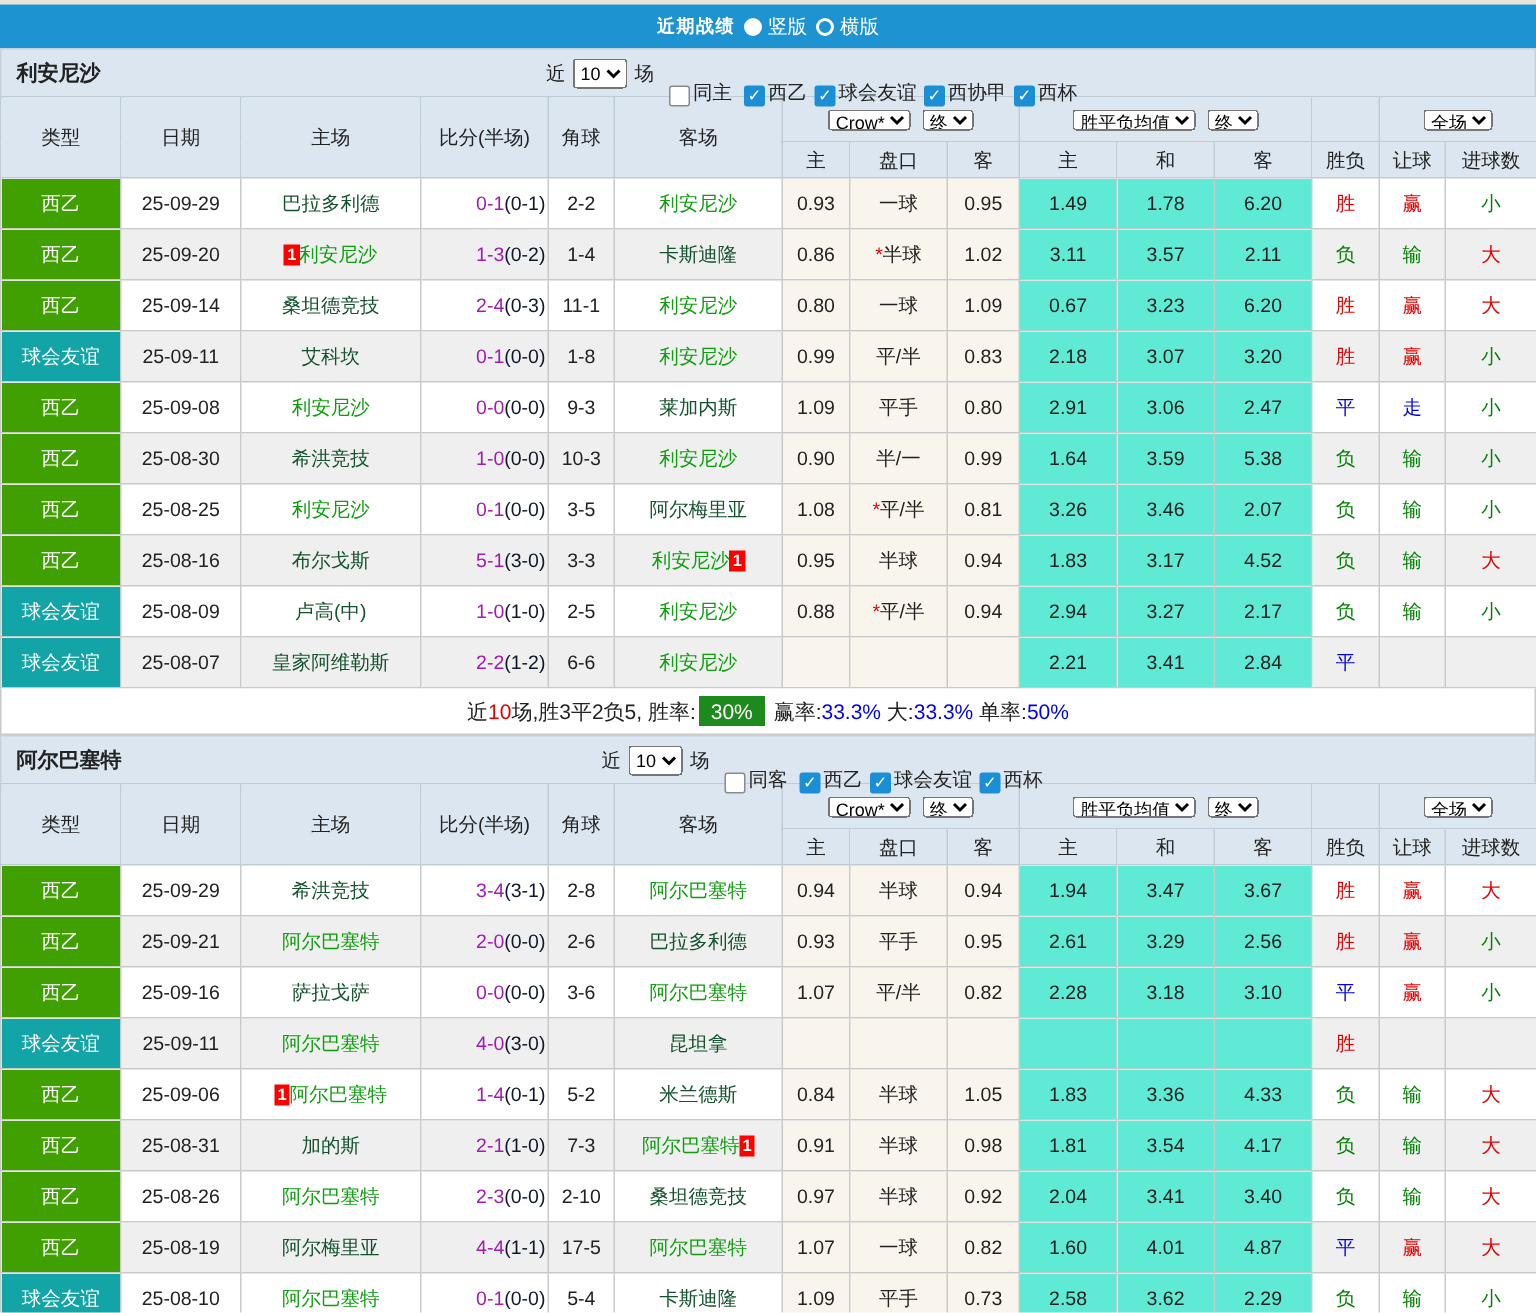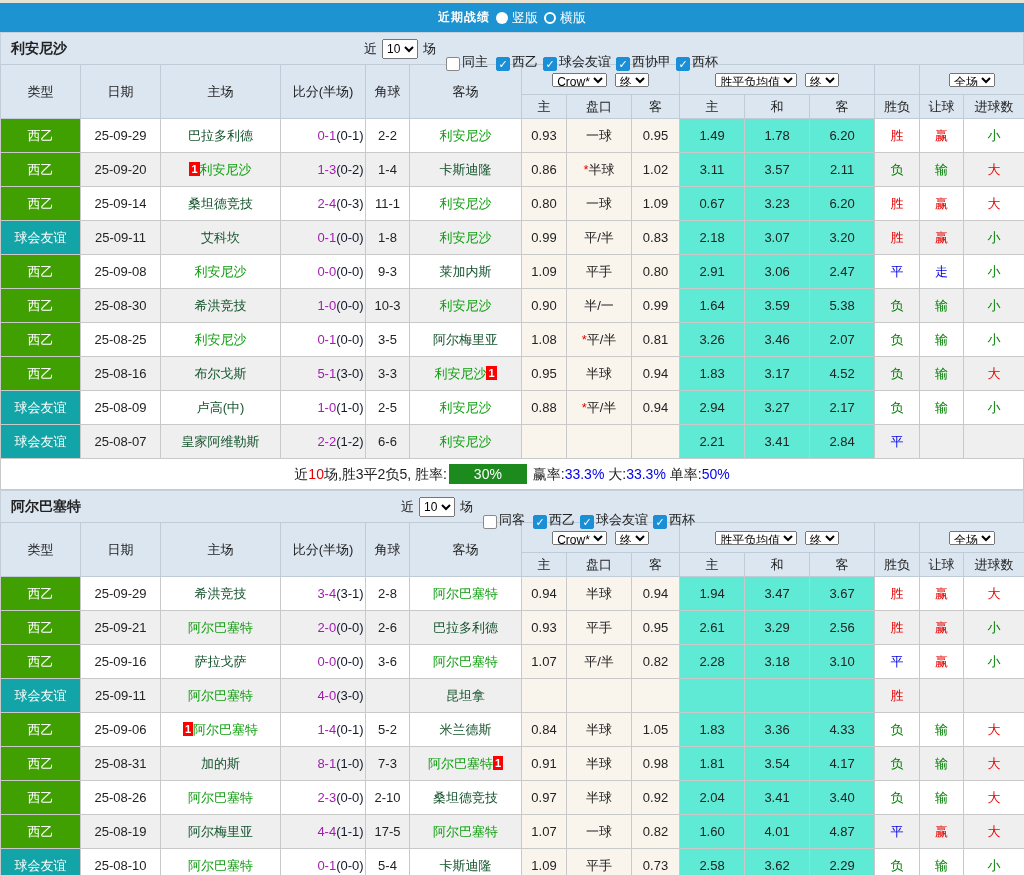--- a/index.html
+++ b/index.html
@@ -40,21 +40,21 @@
   .star{color:#e60000;}
   .badge1{display:inline-block;background:#f00;color:#fff;font-size:11px;font-weight:bold;line-height:14px;height:14px;padding:0 2px;vertical-align:1px;}
   td.c-r{color:#e60000;}
   td.c-g{color:#008000;}
   td.c-b{color:#0000e0;}
   td.c-k{color:#222;}
   .summary{height:30px;line-height:30px;text-align:center;font-size:14px;background:#fff;border:1px solid #c9c9c9;border-top:none;}
   .p-k{color:#222;}
   .p-r{color:#e60000;}
   .p-b{color:#0000ee;}
-  .p-badge{background:#1d8a1d;color:#fff;padding:2px 25px;margin:0 2px;}
+  .p-badge{background:#1d8a1d;color:#fff;padding:2px 8px;margin:0 2px;}
 </style>
 </head>
 <body>
 
 <div class="page">
   <div class="top-strip"></div>
 
   <div class="titlebar">
     <span class="title">近期战绩</span>
     <span class="radio on"></span>
@@ -472,21 +472,21 @@
           <td class="v">3.36</td>
           <td class="v">4.33</td>
           <td class="s c-g">负</td>
           <td class="s c-g">输</td>
           <td class="s c-r">大</td>
         </tr>
         <tr class="even">
           <td class="t-green">西乙</td>
           <td class="s">25-08-31</td>
           <td class="s team"><span class="tk">加的斯</span></td>
-          <td class="s"><span class="ft">8-1</span><span class="ht">(1-0)</span></td>
+          <td class="s"><span class="ft">2-1</span><span class="ht">(1-0)</span></td>
           <td class="s">7-3</td>
           <td class="s team"><span class="tg">阿尔巴塞特</span><span class="badge1">1</span></td>
           <td class="o">0.91</td>
           <td class="o"><span>半球</span></td>
           <td class="o">0.98</td>
           <td class="v">1.81</td>
           <td class="v">3.54</td>
           <td class="v">4.17</td>
           <td class="s c-g">负</td>
           <td class="s c-g">输</td>

